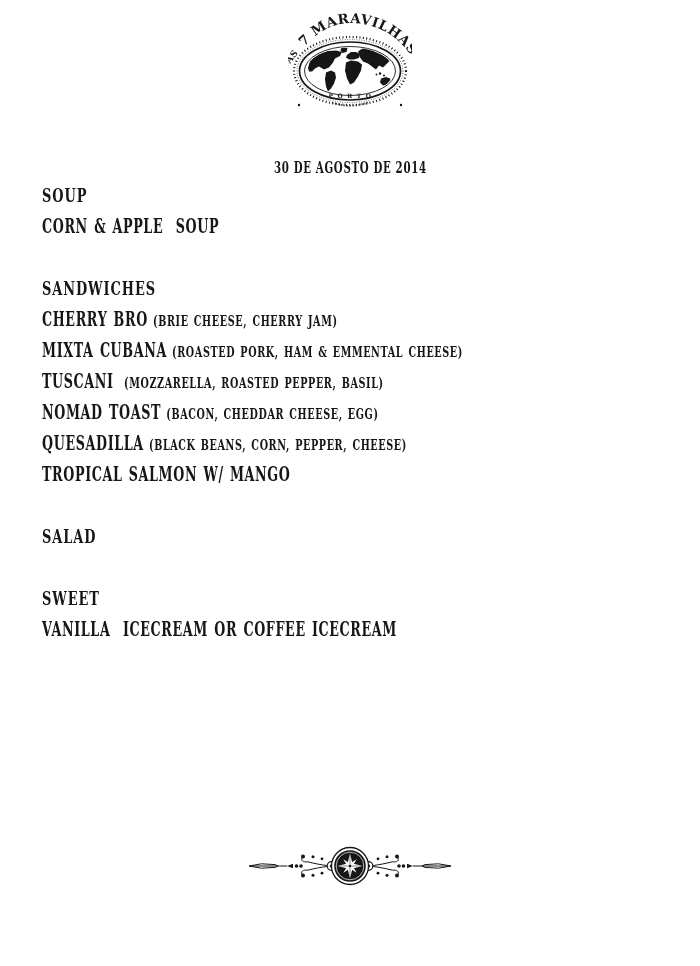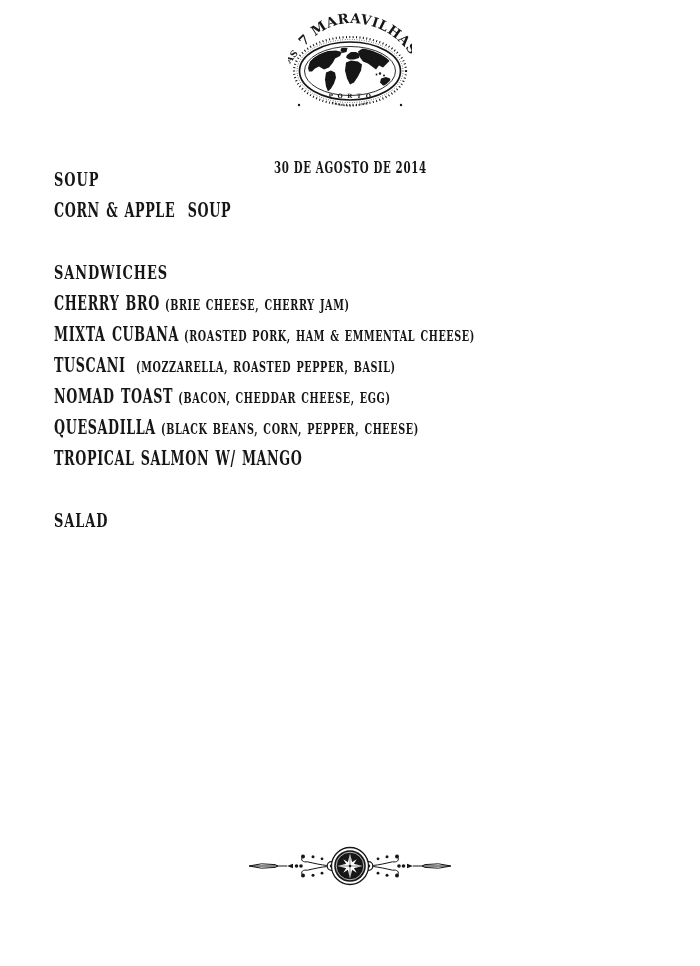--- a/index.html
+++ b/index.html
@@ -19,21 +19,21 @@
   
   .date-row { position:absolute; top:118px; left:0; width:100%; text-align:center;margin-top:40px; }
   .date-text {
     display:inline-block;
     font-weight:bold; font-size:16px; letter-spacing:1px;
     white-space:pre;
     transform:scaleX(0.64); transform-origin:50% 50%;
   }
 
   
-  .menu { position:absolute; left:42px; top:164px; right:10px;margin-left:12px; }
+  .menu { position:absolute; left:42px; top:180px; right:10px; }
   .menu-section + .menu-section { margin-top:31px; }
   .line { height:31px; line-height:31px; white-space:pre; overflow:visible; }
   .sec-title {
     margin:0; font-size:18.5px; font-weight:bold; letter-spacing:1.3px;
     word-spacing:2px;
     transform:scaleX(0.70); transform-origin:0 50%;
   }
   .sec-note { font-size:14px; letter-spacing:1px; }
   .menu-item {
     font-size:20.5px; font-weight:bold; letter-spacing:1px;
@@ -126,20 +126,26 @@
 
     <div class="menu-item line"><span>TROPICAL SALMON W/ MANGO</span></div>
   </div>
     </section>
 
 
     <section class="menu-section">
       <h2 class="sec-title line"><span>SALAD</span></h2>
     </section>
 
+    <section class="menu-section">
+      <h2 class="sec-title line"><span>SWEET</span></h2>
+      <div>
+    <div class="menu-item line"><span>VANILLA  ICECREAM OR COFFEE ICECREAM</span></div>
+  </div>
+    </section>
   </div>
 
   <div class="divider">
     <svg width="206" height="44" viewBox="0 0 206 44">
       <g id="dhalf" stroke="#161616" fill="none" stroke-width="1">
 
         <path d="M2,22 Q14,18.3 28,20.6 L31,22 28,23.4 Q14,25.7 2,22 Z"></path>
         <path d="M3,22 H40"></path>
 
         <path d="M46,19.8 L40,22 46,24.2 Z" fill="#161616" stroke="none"></path>

